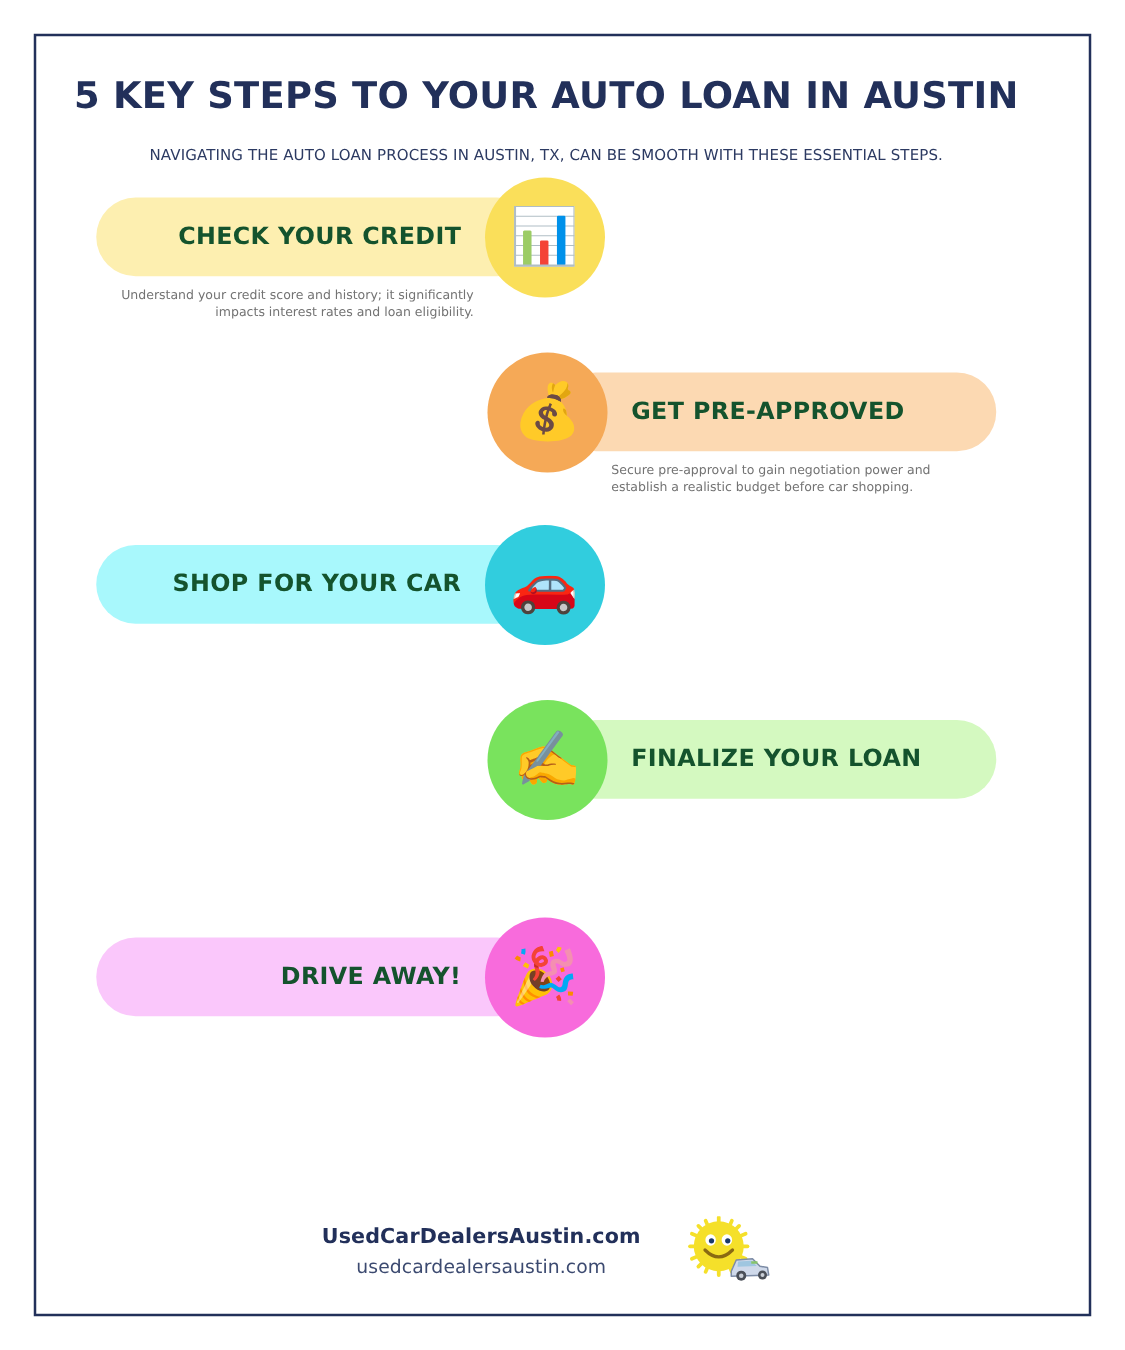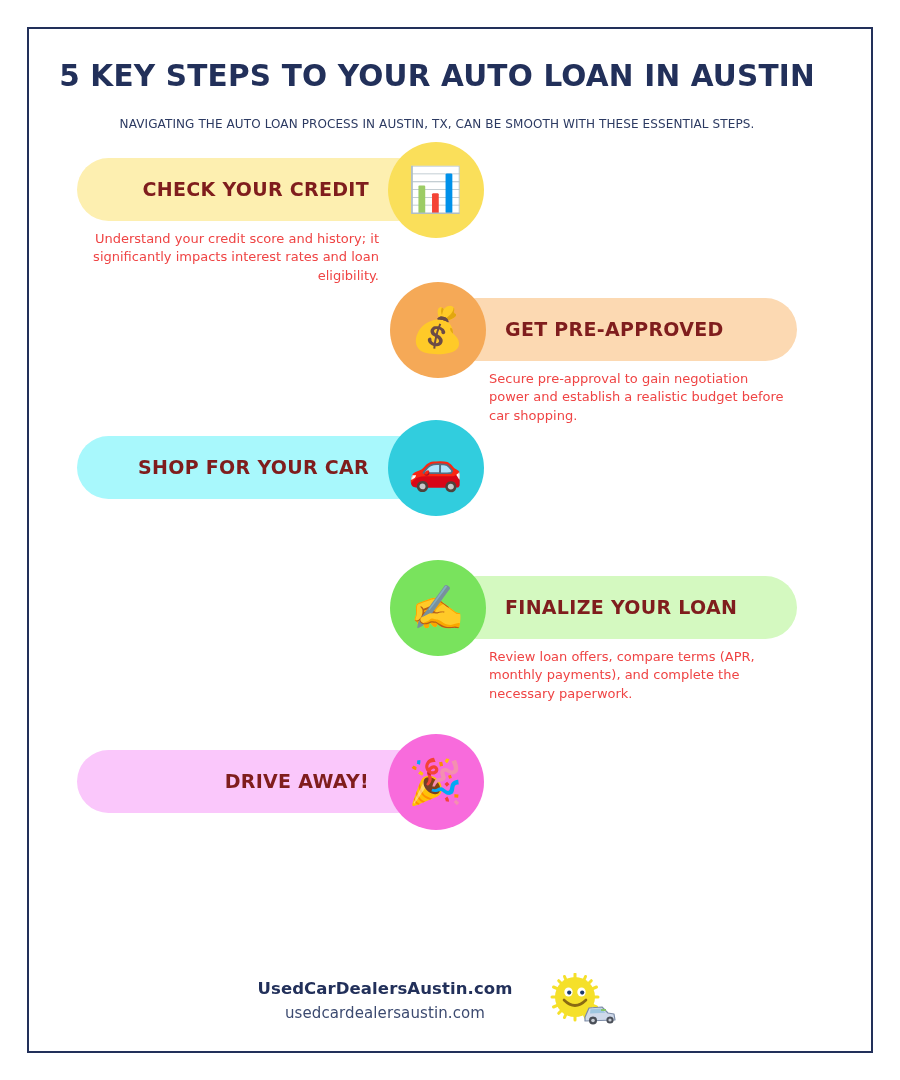--- a/index.html
+++ b/index.html
@@ -97,21 +97,21 @@
   .step-right .pill {
     right: 63px;
     width: 352px;
     justify-content: flex-start;
     padding-left: 60px;
   }
 
   .pill-title {
     font-size: 19px;
     font-weight: bold;
-    color: #7f1d1d;
+    color: #14532d;
     text-transform: uppercase;
     letter-spacing: 0.3px;
     white-space: nowrap;
   }
 
   
   .circle {
     position: absolute;
     top: -16px;
     width: 96px;
@@ -129,23 +129,23 @@
     font-size: 44px;
     line-height: 1;
     user-select: none;
   }
 
   
   .desc {
     position: absolute;
     top: 72px;
     width: 290px;
-    font-size: 13px;
+    font-size: 10px;
     line-height: 1.43;
-    color: #ef4444;
+    color: #737373;
   }
   .step-left .desc {
     left: 75px;
     width: 290px;
     text-align: right;
   }
   .step-right .desc {
     left: 475px;
     width: 300px;
     text-align: left;
@@ -238,21 +238,20 @@
         </div>
       </div>
 
       <div class="step step-right" id="step-4">
         <div class="pill" style="background: rgb(212, 249, 192);">
           <span class="pill-title">FINALIZE YOUR LOAN</span>
         </div>
         <div class="circle" style="background: rgb(121, 227, 93);">
           <span class="emoji">✍️</span>
         </div>
-        <div class="desc">Review loan offers, compare terms (APR, monthly payments), and complete the necessary paperwork.</div>
       </div>
 
       <div class="step step-left" id="step-5">
         <div class="pill" style="background: rgb(250, 199, 251);">
           <span class="pill-title">DRIVE AWAY!</span>
         </div>
         <div class="circle" style="background: rgb(248, 107, 220);">
           <span class="emoji">🎉</span>
         </div>
       </div>

